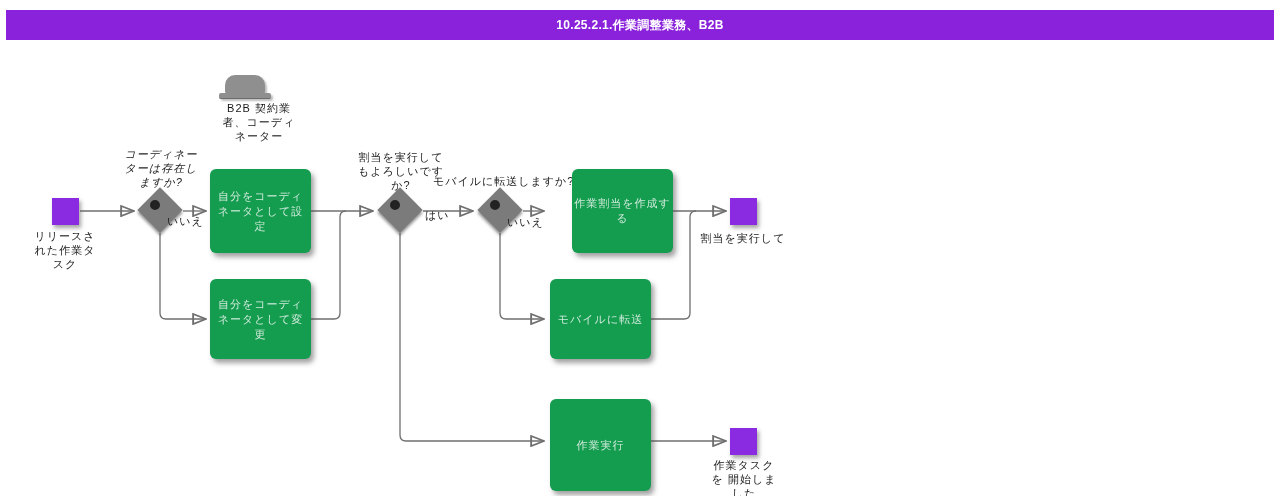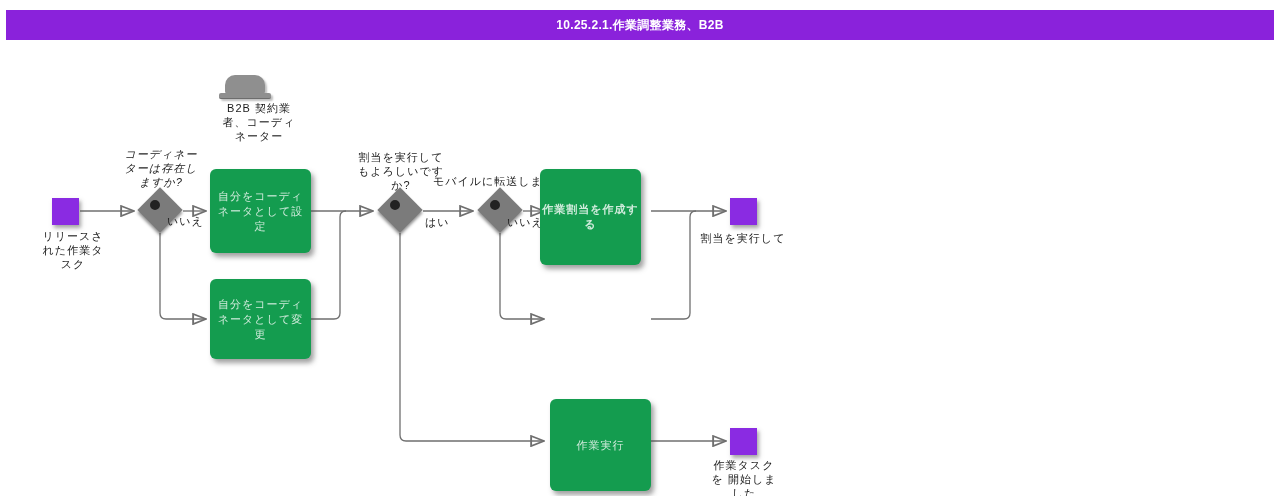--- a/index.html
+++ b/index.html
@@ -94,55 +94,56 @@
 
   <div class="actor">
     <div class="dome"></div>
     <div class="base"></div>
   </div>
   <div class="lbl" style="left:203px;top:101px;width:76px;margin-left:18px;">B2B 契約業
 者、コーディ
 ネーター</div>
 
   <div class="event-square" style="left:52px;top:198px;"></div>
-  <div class="lbl" style="left:38px;top:229px;width:70px;">リリースさ
+  <div class="lbl" style="left:30px;top:229px;width:70px;">リリースさ
 れた作業タ
 スク</div>
 
   <div class="gateway" style="left:144px;top:194px;">
     <div class="diamond"></div>
     <div class="ring"></div>
   </div>
   <div class="lbl" style="left:120px;top:147px;width:82px;font-style:italic;">コーディネー
 ターは存在し
 ますか?</div>
   <div class="lbl nowrap" style="left:167px;top:214px;">いいえ</div>
 
   <div class="gateway" style="left:384px;top:194px;">
     <div class="diamond"></div>
     <div class="ring"></div>
   </div>
   <div class="lbl" style="left:355px;top:150px;width:92px;">割当を実行して
 もよろしいです
 か?</div>
-  <div class="lbl nowrap" style="left:425px;top:215px;">はい</div>
+  <div class="lbl nowrap" style="left:425px;top:208px;">はい</div>
 
   <div class="gateway" style="left:484px;top:194px;">
     <div class="diamond"></div>
     <div class="ring"></div>
   </div>
   <div class="lbl nowrap" style="left:433px;top:174px;">モバイルに転送しますか?</div>
   <div class="lbl nowrap" style="left:507px;top:215px;">いいえ</div>
 
   <div class="task" style="left:210px;top:169px;height:84px;">自分をコーディ
 ネータとして設定</div>
   <div class="task" style="left:210px;top:279px;height:80px;">自分をコーディ
 ネータとして変更</div>
-  <div class="task" style="left:540px;top:169px;height:96px;font-weight:bold;">作業割当を作成す
+  <div class="task" style="left:572px;top:169px;height:84px;">作業割当を作成す
 る</div>
+  <div class="task" style="left:550px;top:279px;height:80px;">モバイルに転送</div>
   <div class="task" style="left:550px;top:399px;height:92px;">作業実行</div>
 
   <div class="event-square" style="left:730px;top:198px;"></div>
   <div class="lbl nowrap" style="left:698px;top:231px;width:90px;">割当を実行して</div>
 
   <div class="event-square" style="left:730px;top:428px;"></div>
   <div class="lbl" style="left:708px;top:458px;width:72px;">作業タスク
 を 開始しま
 した</div>
 

